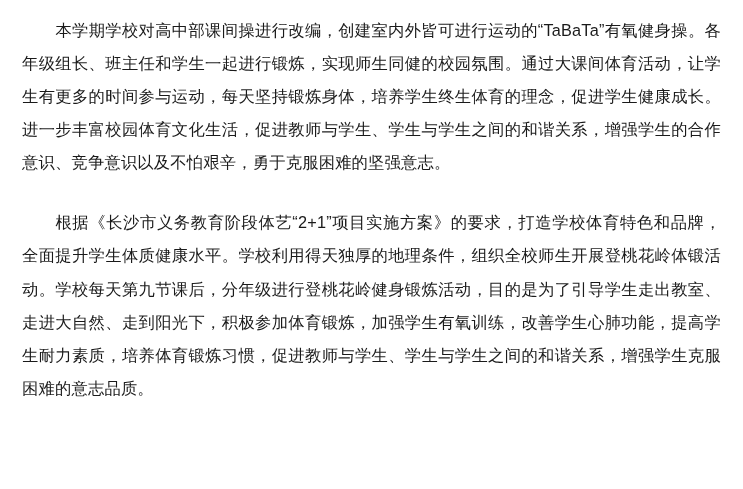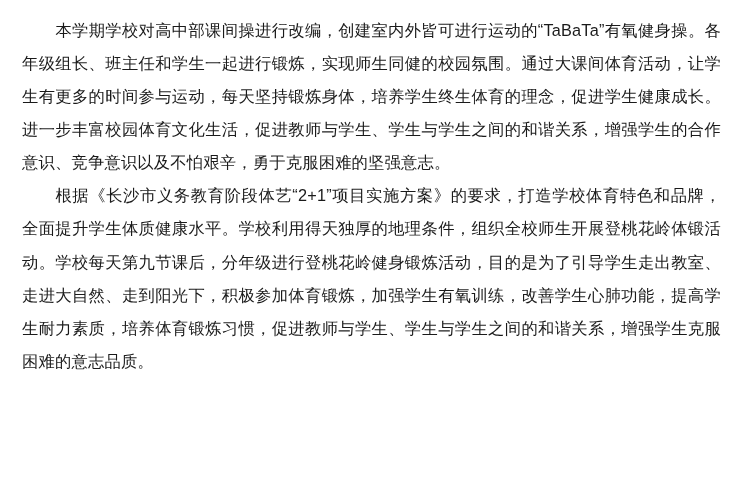--- a/index.html
+++ b/index.html
@@ -28,20 +28,21 @@
     text-align: justify;
     text-justify: inter-ideograph;
     letter-spacing: 0.2px;
   }
   .para {
     margin: 0;
     text-indent: 2.05em;
     text-align: justify;
   }
   .para + .para {
+    margin-top: 27px;
   }
 </style>
 </head>
 <body>
 
 <div class="page">
   <div class="doc-body">
     <p class="para">本学期学校对高中部课间操进行改编，创建室内外皆可进行运动的“TaBaTa”有氧健身操。各年级组长、班主任和学生一起进行锻炼，实现师生同健的校园氛围。通过大课间体育活动，让学生有更多的时间参与运动，每天坚持锻炼身体，培养学生终生体育的理念，促进学生健康成长。进一步丰富校园体育文化生活，促进教师与学生、学生与学生之间的和谐关系，增强学生的合作意识、竞争意识以及不怕艰辛，勇于克服困难的坚强意志。</p>
     <p class="para">根据《长沙市义务教育阶段体艺“2+1”项目实施方案》的要求，打造学校体育特色和品牌，全面提升学生体质健康水平。学校利用得天独厚的地理条件，组织全校师生开展登桃花岭体锻活动。学校每天第九节课后，分年级进行登桃花岭健身锻炼活动，目的是为了引导学生走出教室、走进大自然、走到阳光下，积极参加体育锻炼，加强学生有氧训练，改善学生心肺功能，提高学生耐力素质，培养体育锻炼习惯，促进教师与学生、学生与学生之间的和谐关系，增强学生克服困难的意志品质。</p>
   </div>

